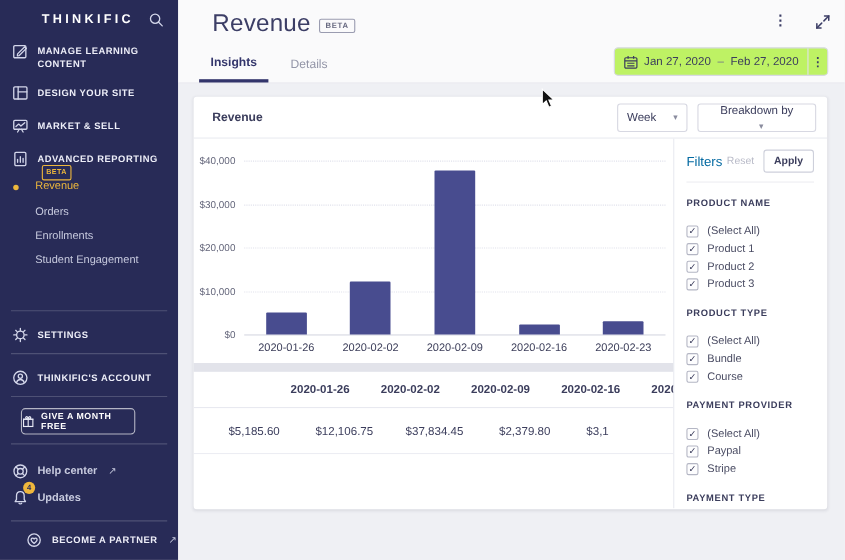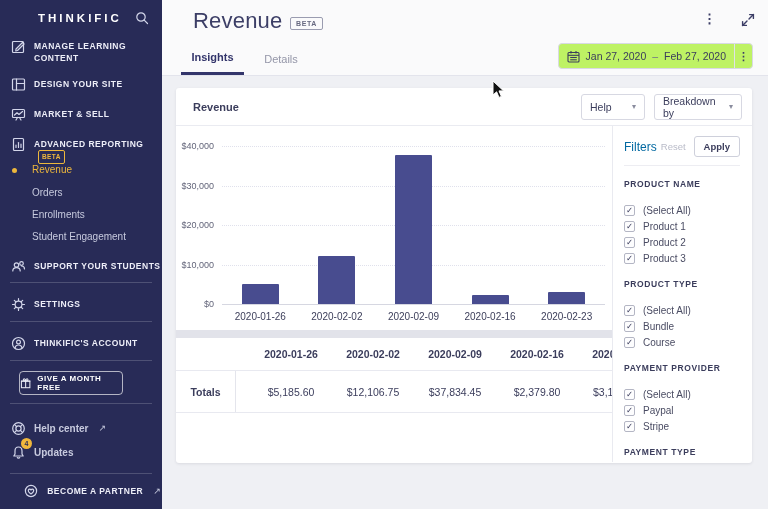--- a/index.html
+++ b/index.html
@@ -42,21 +42,21 @@
   .date-dash { margin:0 6px; color:#6f7189; }
   #date-kebab { border-left:1px solid #e0e1e9; margin-left:8px; height:100%; width:18px; display:flex; align-items:center; justify-content:center; font-size:11px; font-weight:700; color:#3c3e66; }
 
   
   #content { position:absolute; left:162px; top:76px; width:606px; height:433px; background:#eff0f4; }
   #card { position:absolute; left:14px; top:12px; width:576px; height:375px; background:#fff; border-radius:3px; box-shadow:0 1px 3px rgba(30,32,60,.10); }
   #card-head { height:38px; border-bottom:1px solid #eaebf1; display:flex; align-items:center; padding:0 10px 0 17px; }
   #panel-title { font-size:11px; font-weight:700; color:#3b3d5c; }
   .dropdown { height:26px; border:1px solid #d7d8e2; border-radius:3px; background:#fff; display:flex; align-items:center; justify-content:space-between; padding:0 8px; font-size:10.5px; color:#3b3d5c; cursor:pointer; }
   #dd-interval { margin-left:auto; width:64px; }
-  #dd-breakdown { margin-left:9px; width:88px; }
+  #dd-breakdown { margin-left:9px; width:108px;flex-direction:column; }
   .caret { font-size:8px; color:#8a8c9e; margin-left:8px; }
   #card-body { display:flex; height:336px; }
   #left-col { width:436px; position:relative; }
 
   
   #chart { position:relative; height:204px; overflow:hidden; }
   .gridline { position:absolute; left:46px; right:7px; border-top:1px dotted #e0e1ec; }
   .gridline.zero { border-top:1px solid #d6d7e1; }
   .ylabel { position:absolute; left:0; width:38px; text-align:right; font-size:9px; color:#63657a; }
   #slots { position:absolute; left:46px; right:7px; top:20px; height:158px; display:flex; align-items:flex-end; }
@@ -163,31 +163,20 @@
     <div class="s-row" style="top:187px; left:32px">
       <span class="s-sub">Orders</span>
     </div>
     <div class="s-row" style="top:209px; left:32px">
       <span class="s-sub">Enrollments</span>
     </div>
     <div class="s-row" style="top:231px; left:32px">
       <span class="s-sub">Student Engagement</span>
     </div>
 
-    <div class="s-row" style="top:258px">
-      <span class="s-icon">
-        <svg width="15" height="15" viewBox="0 0 15 15">
-            <circle cx="5.5" cy="6" r="2.2"></circle>
-            <path d="M1.8 12 C1.8 9.8 3.4 8.6 5.5 8.6 C7.6 8.6 9.2 9.8 9.2 12"></path>
-            <circle cx="10.5" cy="4.5" r="1.8"></circle>
-            <path d="M10.5 7 C12.3 7 13.5 8.2 13.5 10"></path>
-          </svg>
-      </span>
-      <span class="s-label">SUPPORT YOUR STUDENTS</span>
-    </div>
 
     <div class="s-div" style="top:282px"></div>
 
     <div class="s-row" style="top:296px">
       <span class="s-icon">
         <svg width="15" height="15" viewBox="0 0 15 15">
             <circle cx="7.5" cy="7.5" r="3.4"></circle>
             <path d="M7.5 1.5 v2 M7.5 11.5 v2 M1.5 7.5 h2 M11.5 7.5 h2 M3.3 3.3 l1.4 1.4 M10.3 10.3 l1.4 1.4 M11.7 3.3 l-1.4 1.4 M4.7 10.3 l-1.4 1.4"></path>
           </svg>
       </span>
@@ -286,21 +275,21 @@
       <span class="date-txt">Feb 27, 2020</span>
       <span id="date-kebab">⋮</span>
     </div>
   </header>
 
   <div id="content">
     <div id="card">
       <div id="card-head">
         <span id="panel-title">Revenue</span>
         <div class="dropdown" id="dd-interval">
-          <span>Help</span>
+          <span>Week</span>
           <span class="caret">▾</span>
         </div>
         <div class="dropdown" id="dd-breakdown">
           <span>Breakdown by</span>
           <span class="caret">▾</span>
         </div>
       </div>
       <div id="card-body">
         <div id="left-col">
           <div id="chart">
@@ -343,21 +332,20 @@
           <div id="rev-table">
               <div class="t-row t-head">
                 <div class="t-label"></div>
                 <div class="t-cell first">2020-01-26</div>
                 <div class="t-cell">2020-02-02</div>
                 <div class="t-cell">2020-02-09</div>
                 <div class="t-cell">2020-02-16</div>
                 <div class="t-cell">2020-02-23</div>
               </div>
               <div class="t-row t-totals">
-                <div class="t-label">Totals</div>
                 <div class="t-cell first">$5,185.60</div>
                 <div class="t-cell">$12,106.75</div>
                 <div class="t-cell">$37,834.45</div>
                 <div class="t-cell">$2,379.80</div>
                 <div class="t-cell clip">$3,1</div>
               </div>
             </div>
         </div>
         <div id="filters">
           <div id="filters-head">

